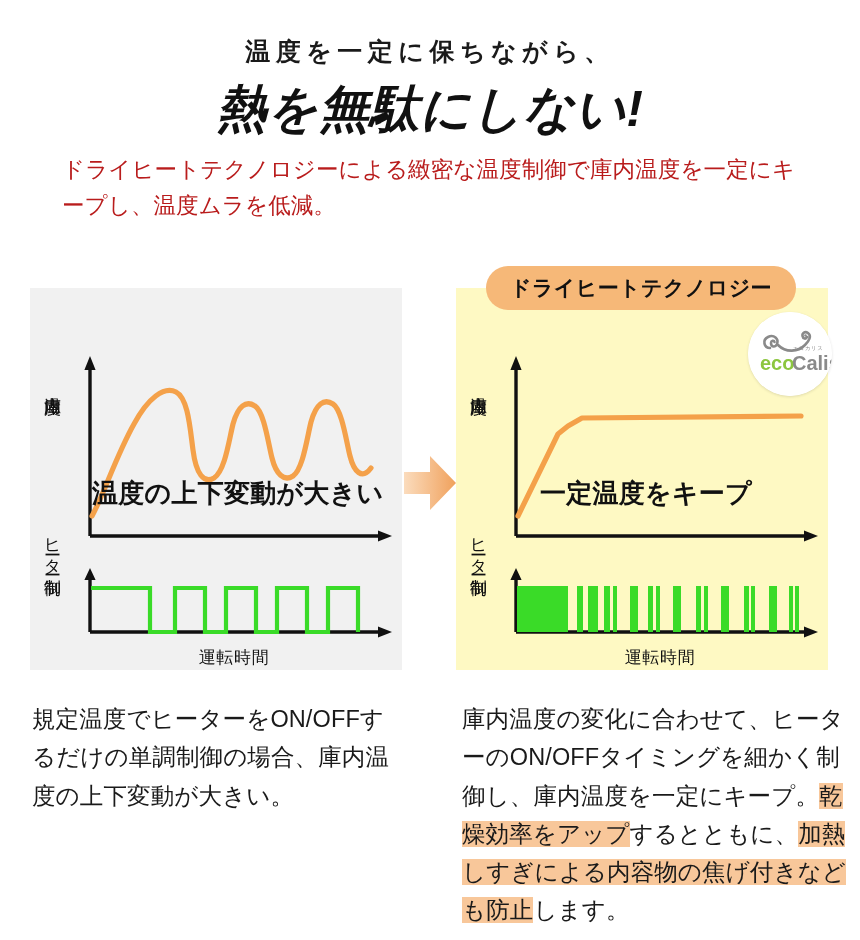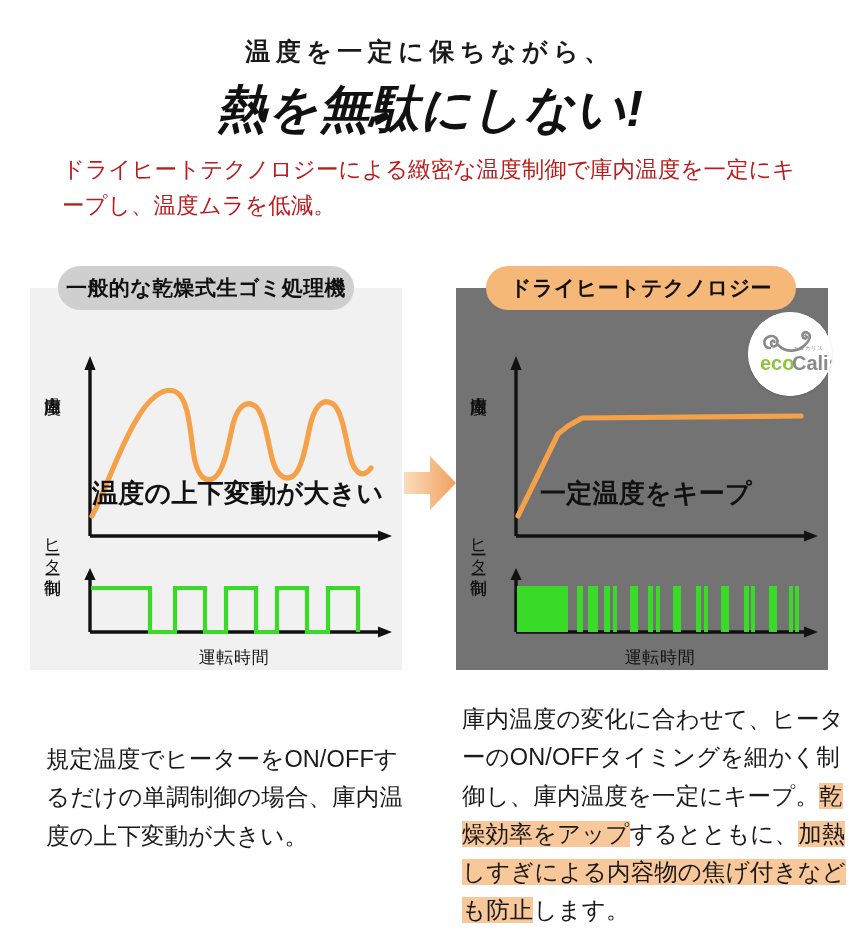--- a/index.html
+++ b/index.html
@@ -22,21 +22,21 @@
   }
   .lead{
     position:absolute;left:62px;top:152px;width:740px;
     text-align:left;font-size:22.5px;line-height:1.62;color:#b91c1c;
     letter-spacing:.005em;
   }
 
   
   .panel{position:absolute;top:288px;width:372px;height:382px;}
   .panel.left{left:30px;background:#f1f1f1;}
-  .panel.right{left:456px;background:#737373;}
+  .panel.right{left:456px;background:#fef9c3;}
 
   .pill{
     position:absolute;top:-22px;height:44px;line-height:44px;
     border-radius:22px;text-align:center;font-size:21px;font-weight:700;
     color:#111;letter-spacing:.02em;white-space:nowrap;
   }
   .pill.gray{left:28px;width:296px;background:#cfcfcf;}
   .pill.orange{left:30px;width:310px;background:#f6b878;}
 
   
@@ -72,37 +72,36 @@
     border-radius:50%;background:#ffffff;
     box-shadow:0 1px 3px rgba(0,0,0,.12);
     overflow:hidden;
   }
 
   
   .caption{
     position:absolute;top:700px;font-size:23.5px;line-height:1.63;
     color:#1a1a1a;letter-spacing:.005em;
   }
-  .caption.left{left:46px;width:372px;margin-top:40px;}
+  .caption.left{left:32px;width:372px;}
   .caption.right{left:462px;width:392px;}
   .hl{background:#f8c79a;}
 </style>
 </head>
 <body>
 
 <div class="page">
 
   <div class="header">
     <div class="kicker">温度を一定に保ちながら、</div>
     <div class="headline">熱を無駄にしない!</div>
   </div>
   <div class="lead">ドライヒートテクノロジーによる緻密な温度制御で庫内温度を一定にキープし、温度ムラを低減。</div>
 
   <div class="panel left">
-    <div class="pill gray">一般的な乾燥式生ゴミ処理機</div>
 
     <div class="vlabel temp">庫内温度</div>
     <div class="vlabel heat">ヒーター制御</div>
 
     <svg class="svg-abs" width="372" height="382" viewBox="0 0 372 382">
 
       <g>
         <line x1="60" y1="248" x2="348" y2="248" stroke="#111" stroke-width="3.4"></line>
         <polygon points="348,242.4 362,248 348,253.6" fill="#111"></polygon>
         <line x1="60" y1="248" x2="60" y2="82" stroke="#111" stroke-width="3.4"></line>

